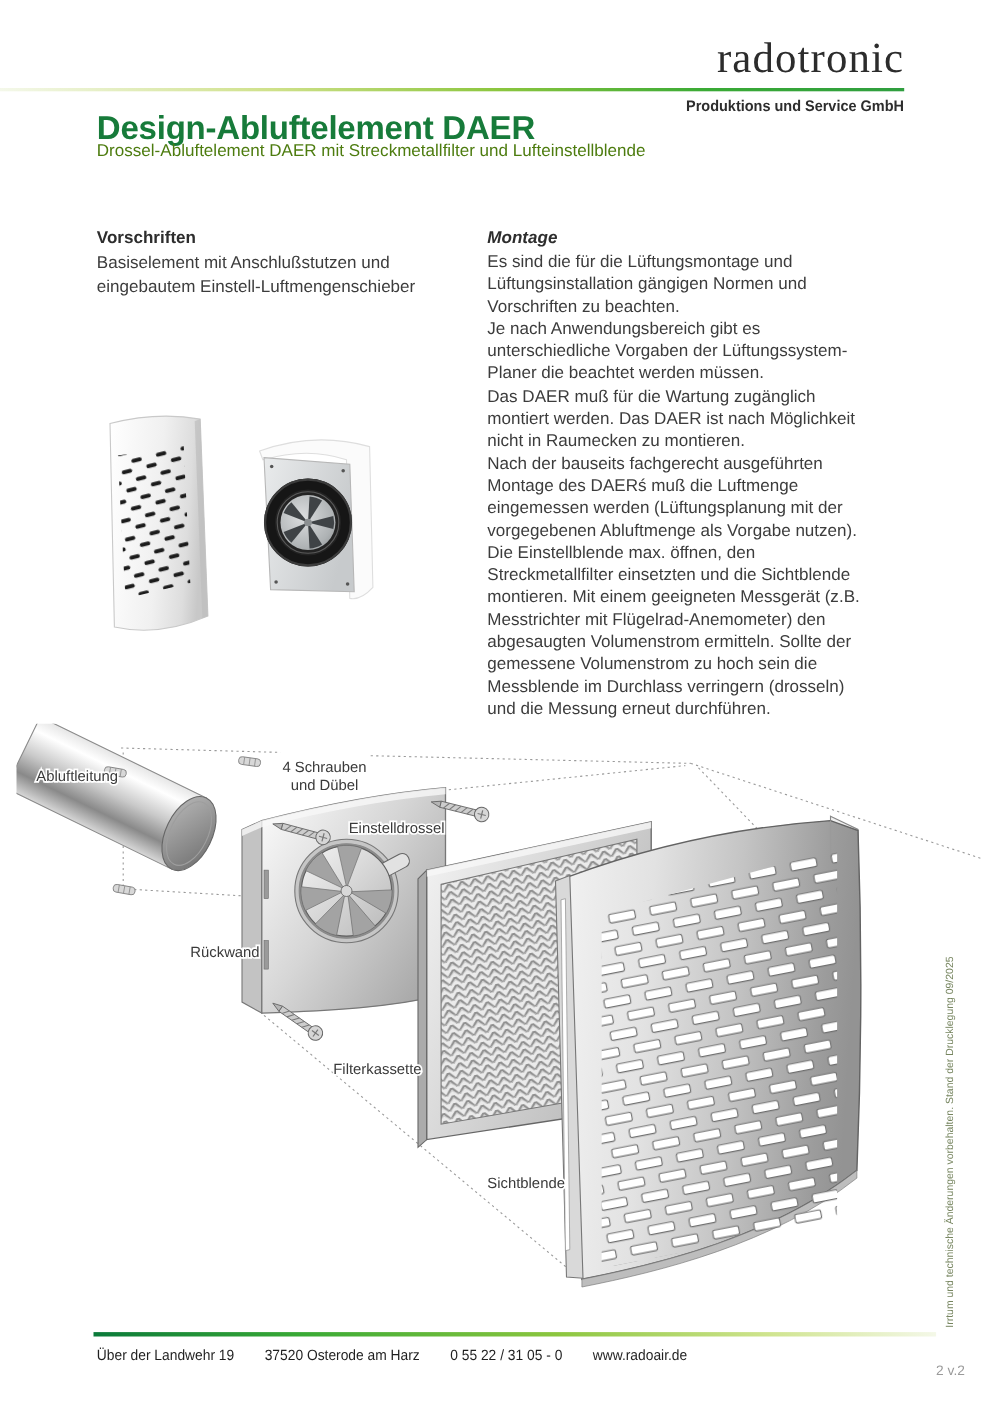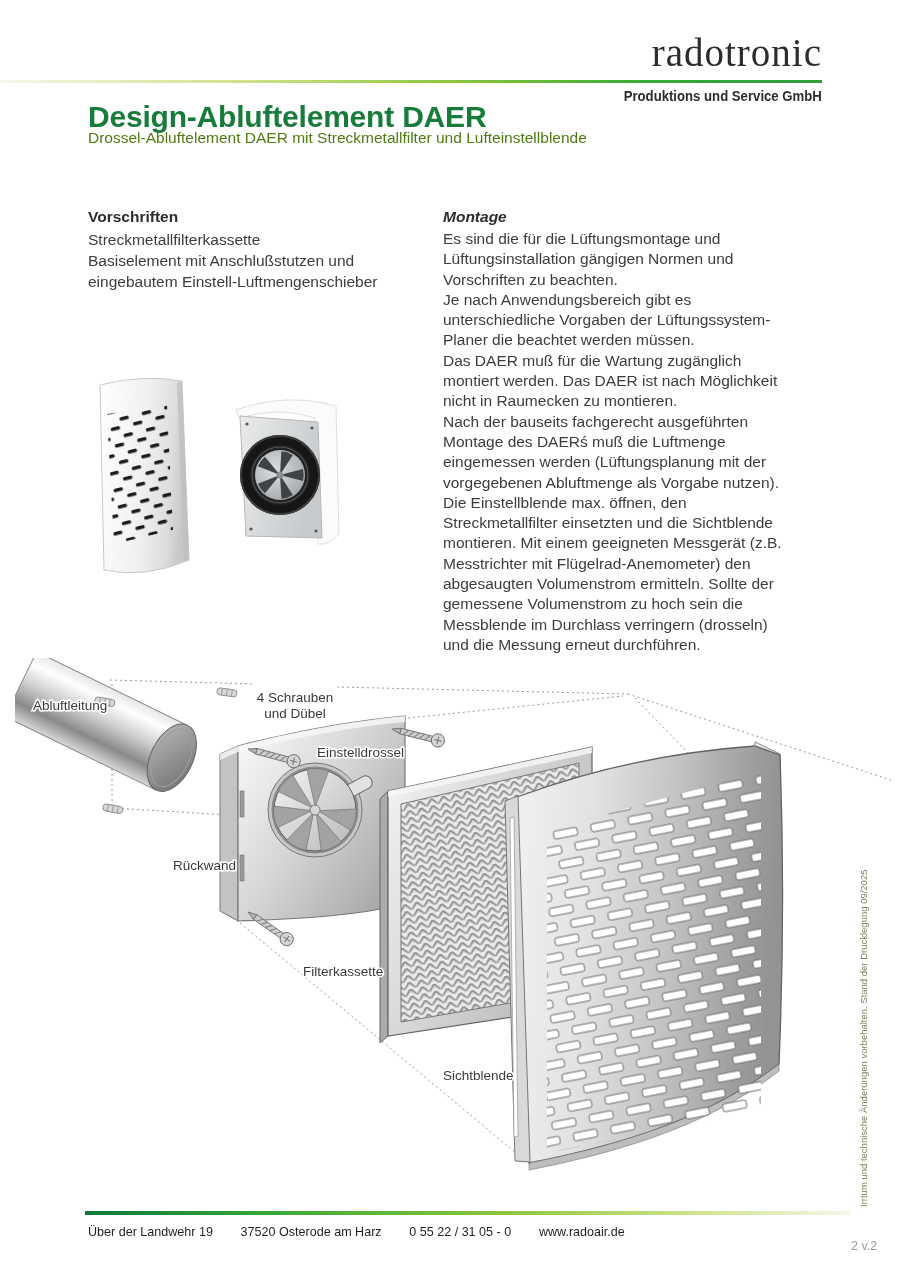--- a/index.html
+++ b/index.html
@@ -46,21 +46,20 @@
 
   <div class="logo">radotronic</div>
   <div class="header-rule"></div>
   <div class="logo-sub">Produktions und Service GmbH</div>
 
   <div class="title">Design-Abluftelement DAER</div>
   <div class="subtitle">Drossel-Abluftelement DAER mit Streckmetallfilter und Lufteinstellblende</div>
 
   <div class="col-head lief-head">Vorschriften</div>
   <div class="lief-items">
-    <div>Streckmetallfilterkassette</div>
     <div>Basiselement mit Anschlußstutzen und eingebautem Einstell-Luftmengenschieber</div>
   </div>
 
   <div class="col-head mont-head">Montage</div>
   <div class="mont-body">Es sind die für die Lüftungsmontage und
 Lüftungsinstallation gängigen Normen und
 Vorschriften zu beachten.
 Je nach Anwendungsbereich gibt es
 unterschiedliche Vorgaben der Lüftungssystem-
 Planer die beachtet werden müssen.

